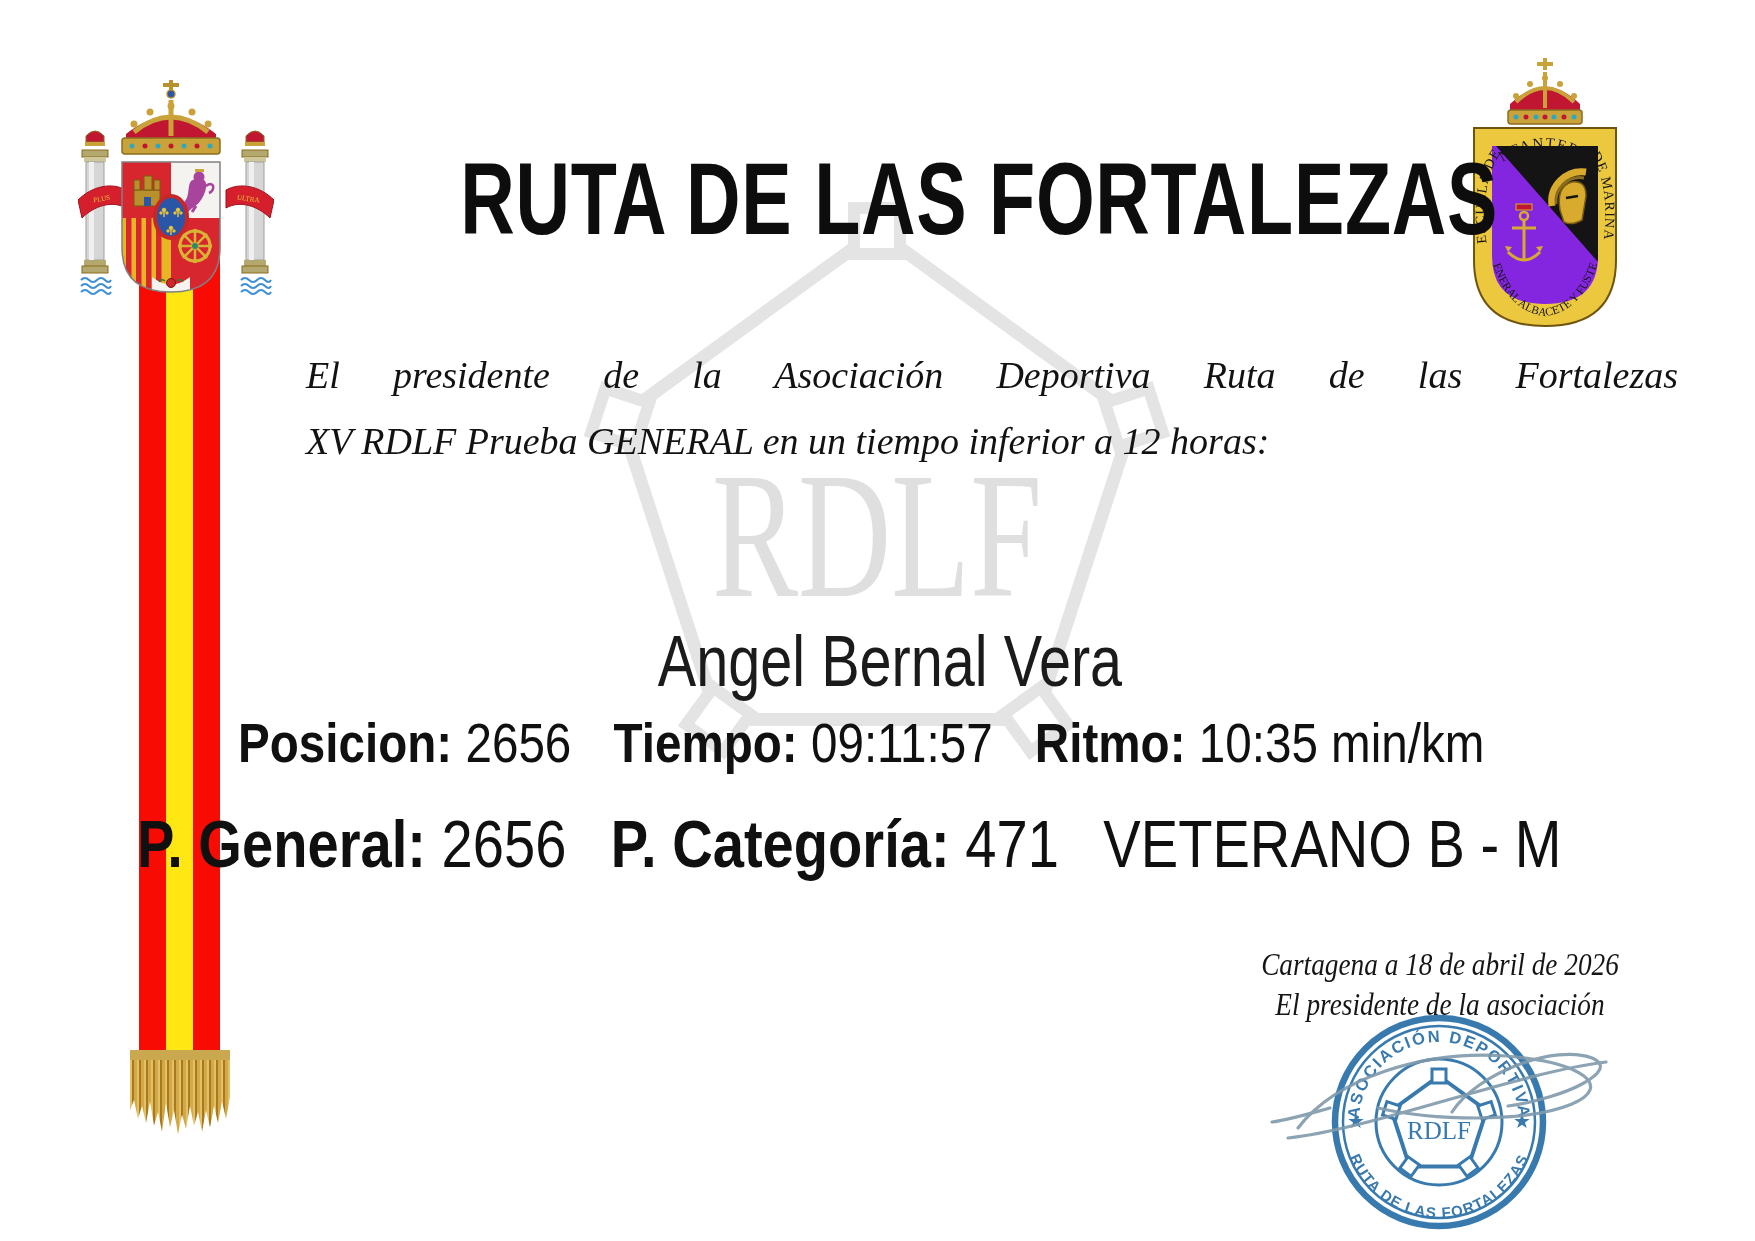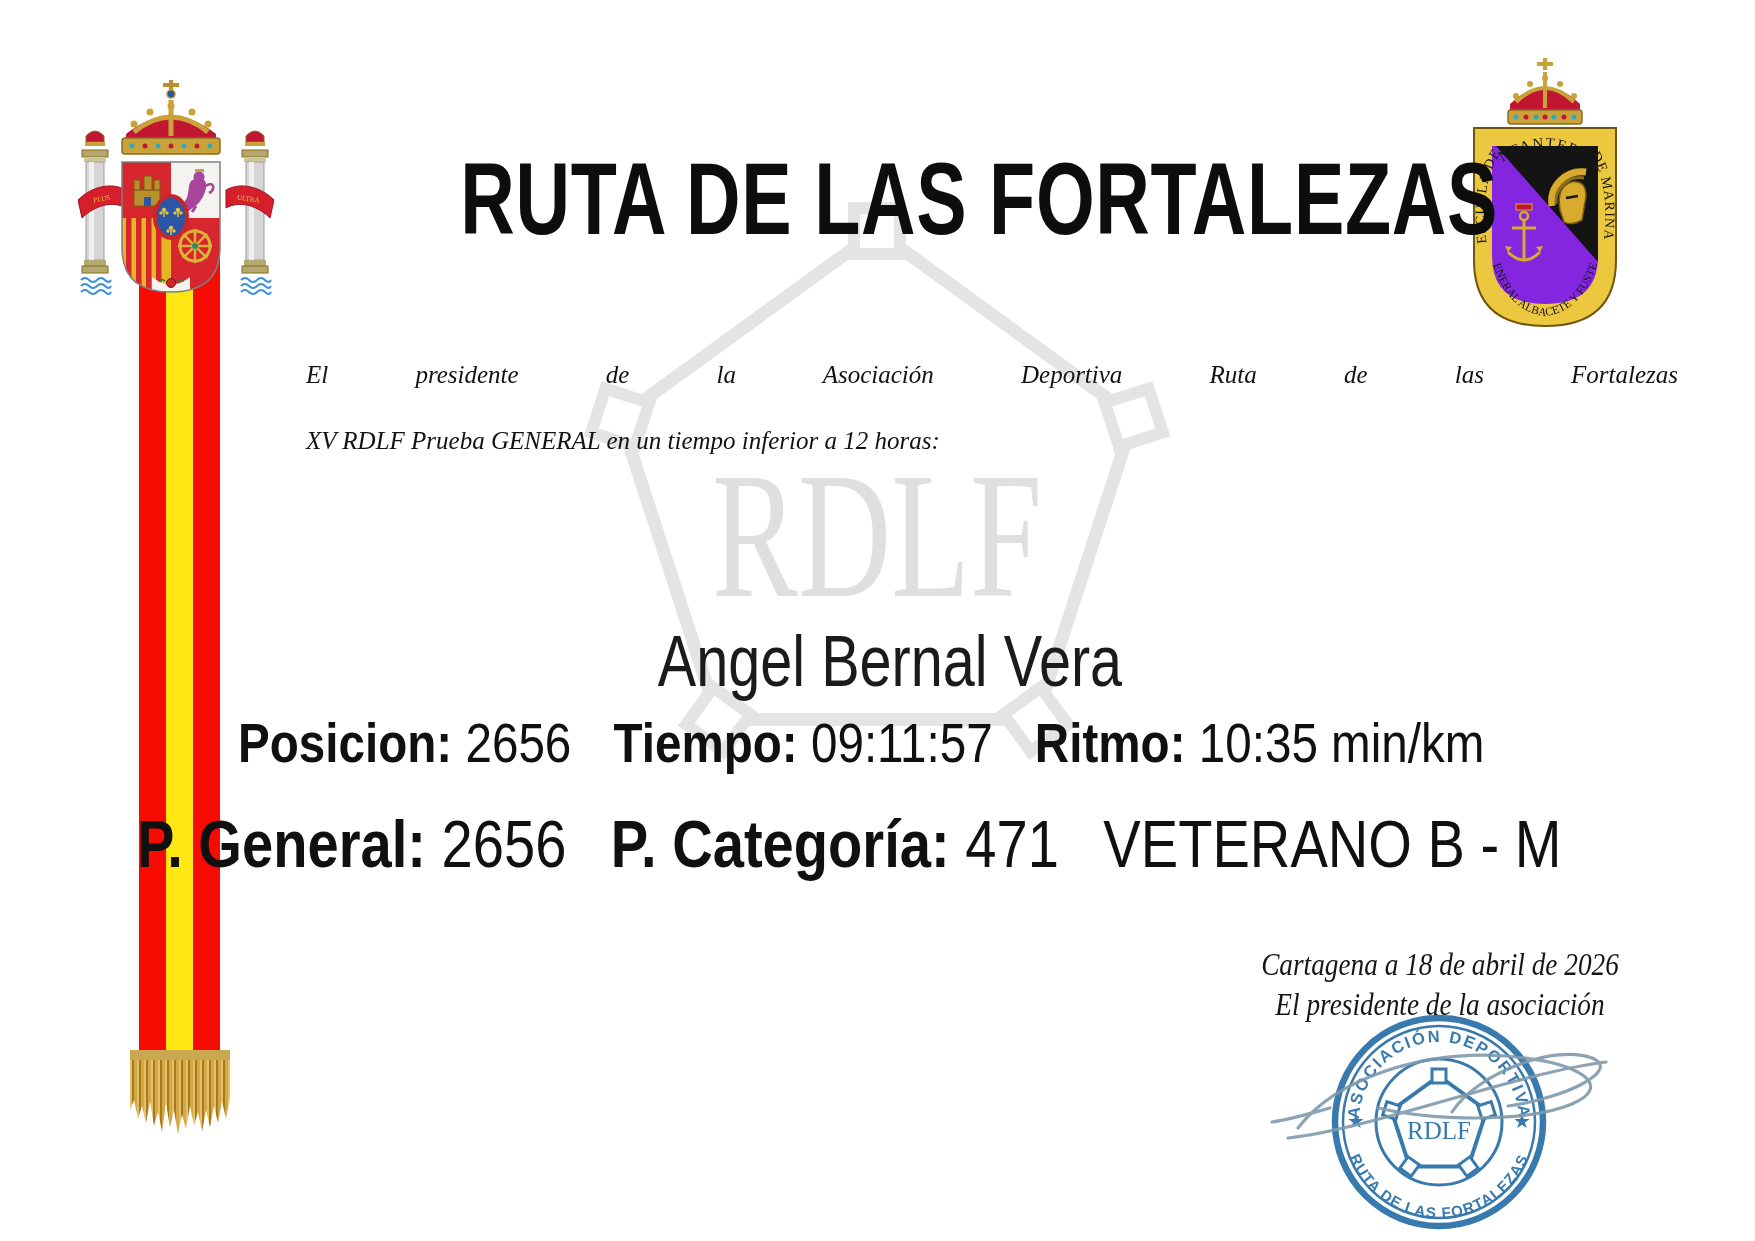--- a/index.html
+++ b/index.html
@@ -5,21 +5,21 @@
   html,body{margin:0;padding:0;background:#888;}
   .page{position:relative;width:1755px;height:1241px;background:#ffffff;overflow:hidden;
         font-family:"Liberation Sans",sans-serif;color:#101010;}
   .abs{position:absolute;}
   
   .title{left:312px;top:148px;width:1140px;text-align:center;
          font-weight:900;font-size:102px;line-height:1;letter-spacing:1px;color:#0d0d0d;
          transform:scaleX(.74);transform-origin:50% 0;white-space:nowrap;}
   
   .body-par{left:306px;top:342px;width:1372px;font-family:cursive;font-style:italic;
-            font-size:25px;line-height:66px;color:#121212;}
+            font-size:38px;line-height:66px;color:#121212;}
   .jline{text-align:justify;text-align-last:justify;}
   
   .ath-name{left:560px;top:622px;width:660px;text-align:center;font-size:72px;line-height:1.1;
             transform:scaleX(.8);transform-origin:50% 0;white-space:nowrap;color:#1b1b1b;}
   
   .stats1{left:238px;top:710px;font-size:56px;transform:scaleX(.85);transform-origin:0 0;white-space:nowrap;}
   .stats2{left:137px;top:806px;font-size:66px;transform:scaleX(.85);transform-origin:0 0;white-space:nowrap;}
   .lbl{font-weight:bold;}
   .val{margin-right:34px;}
   

